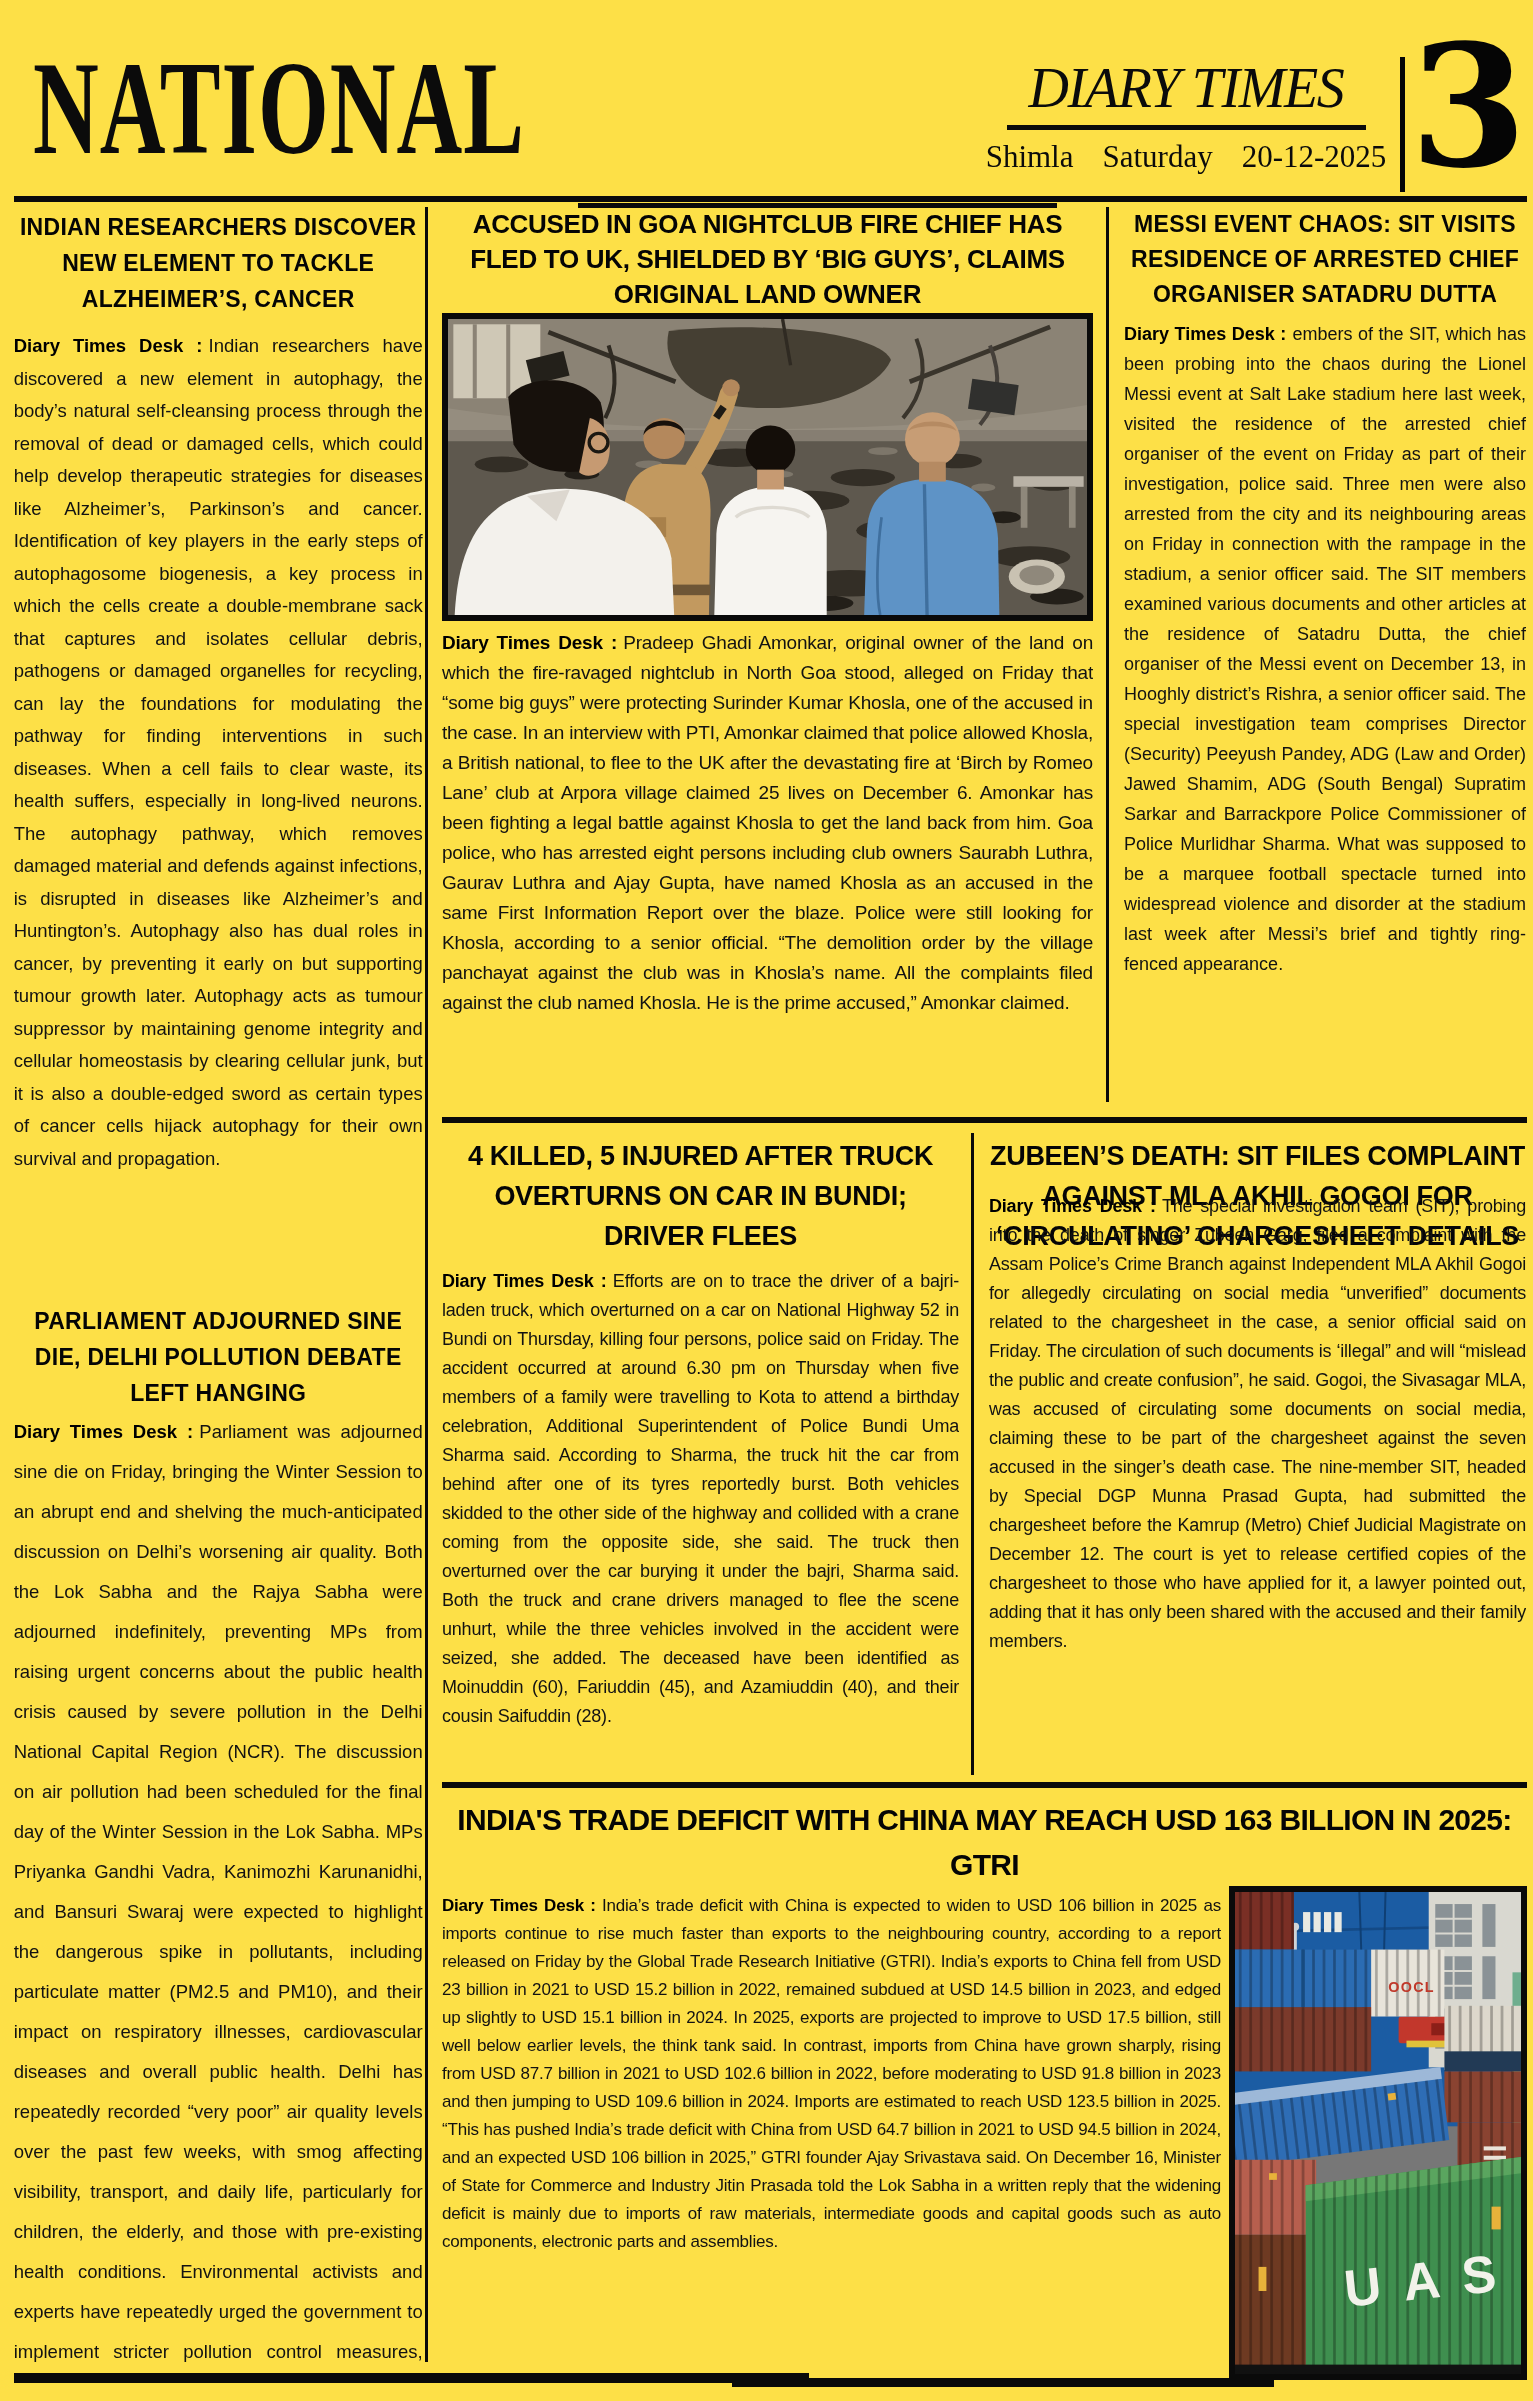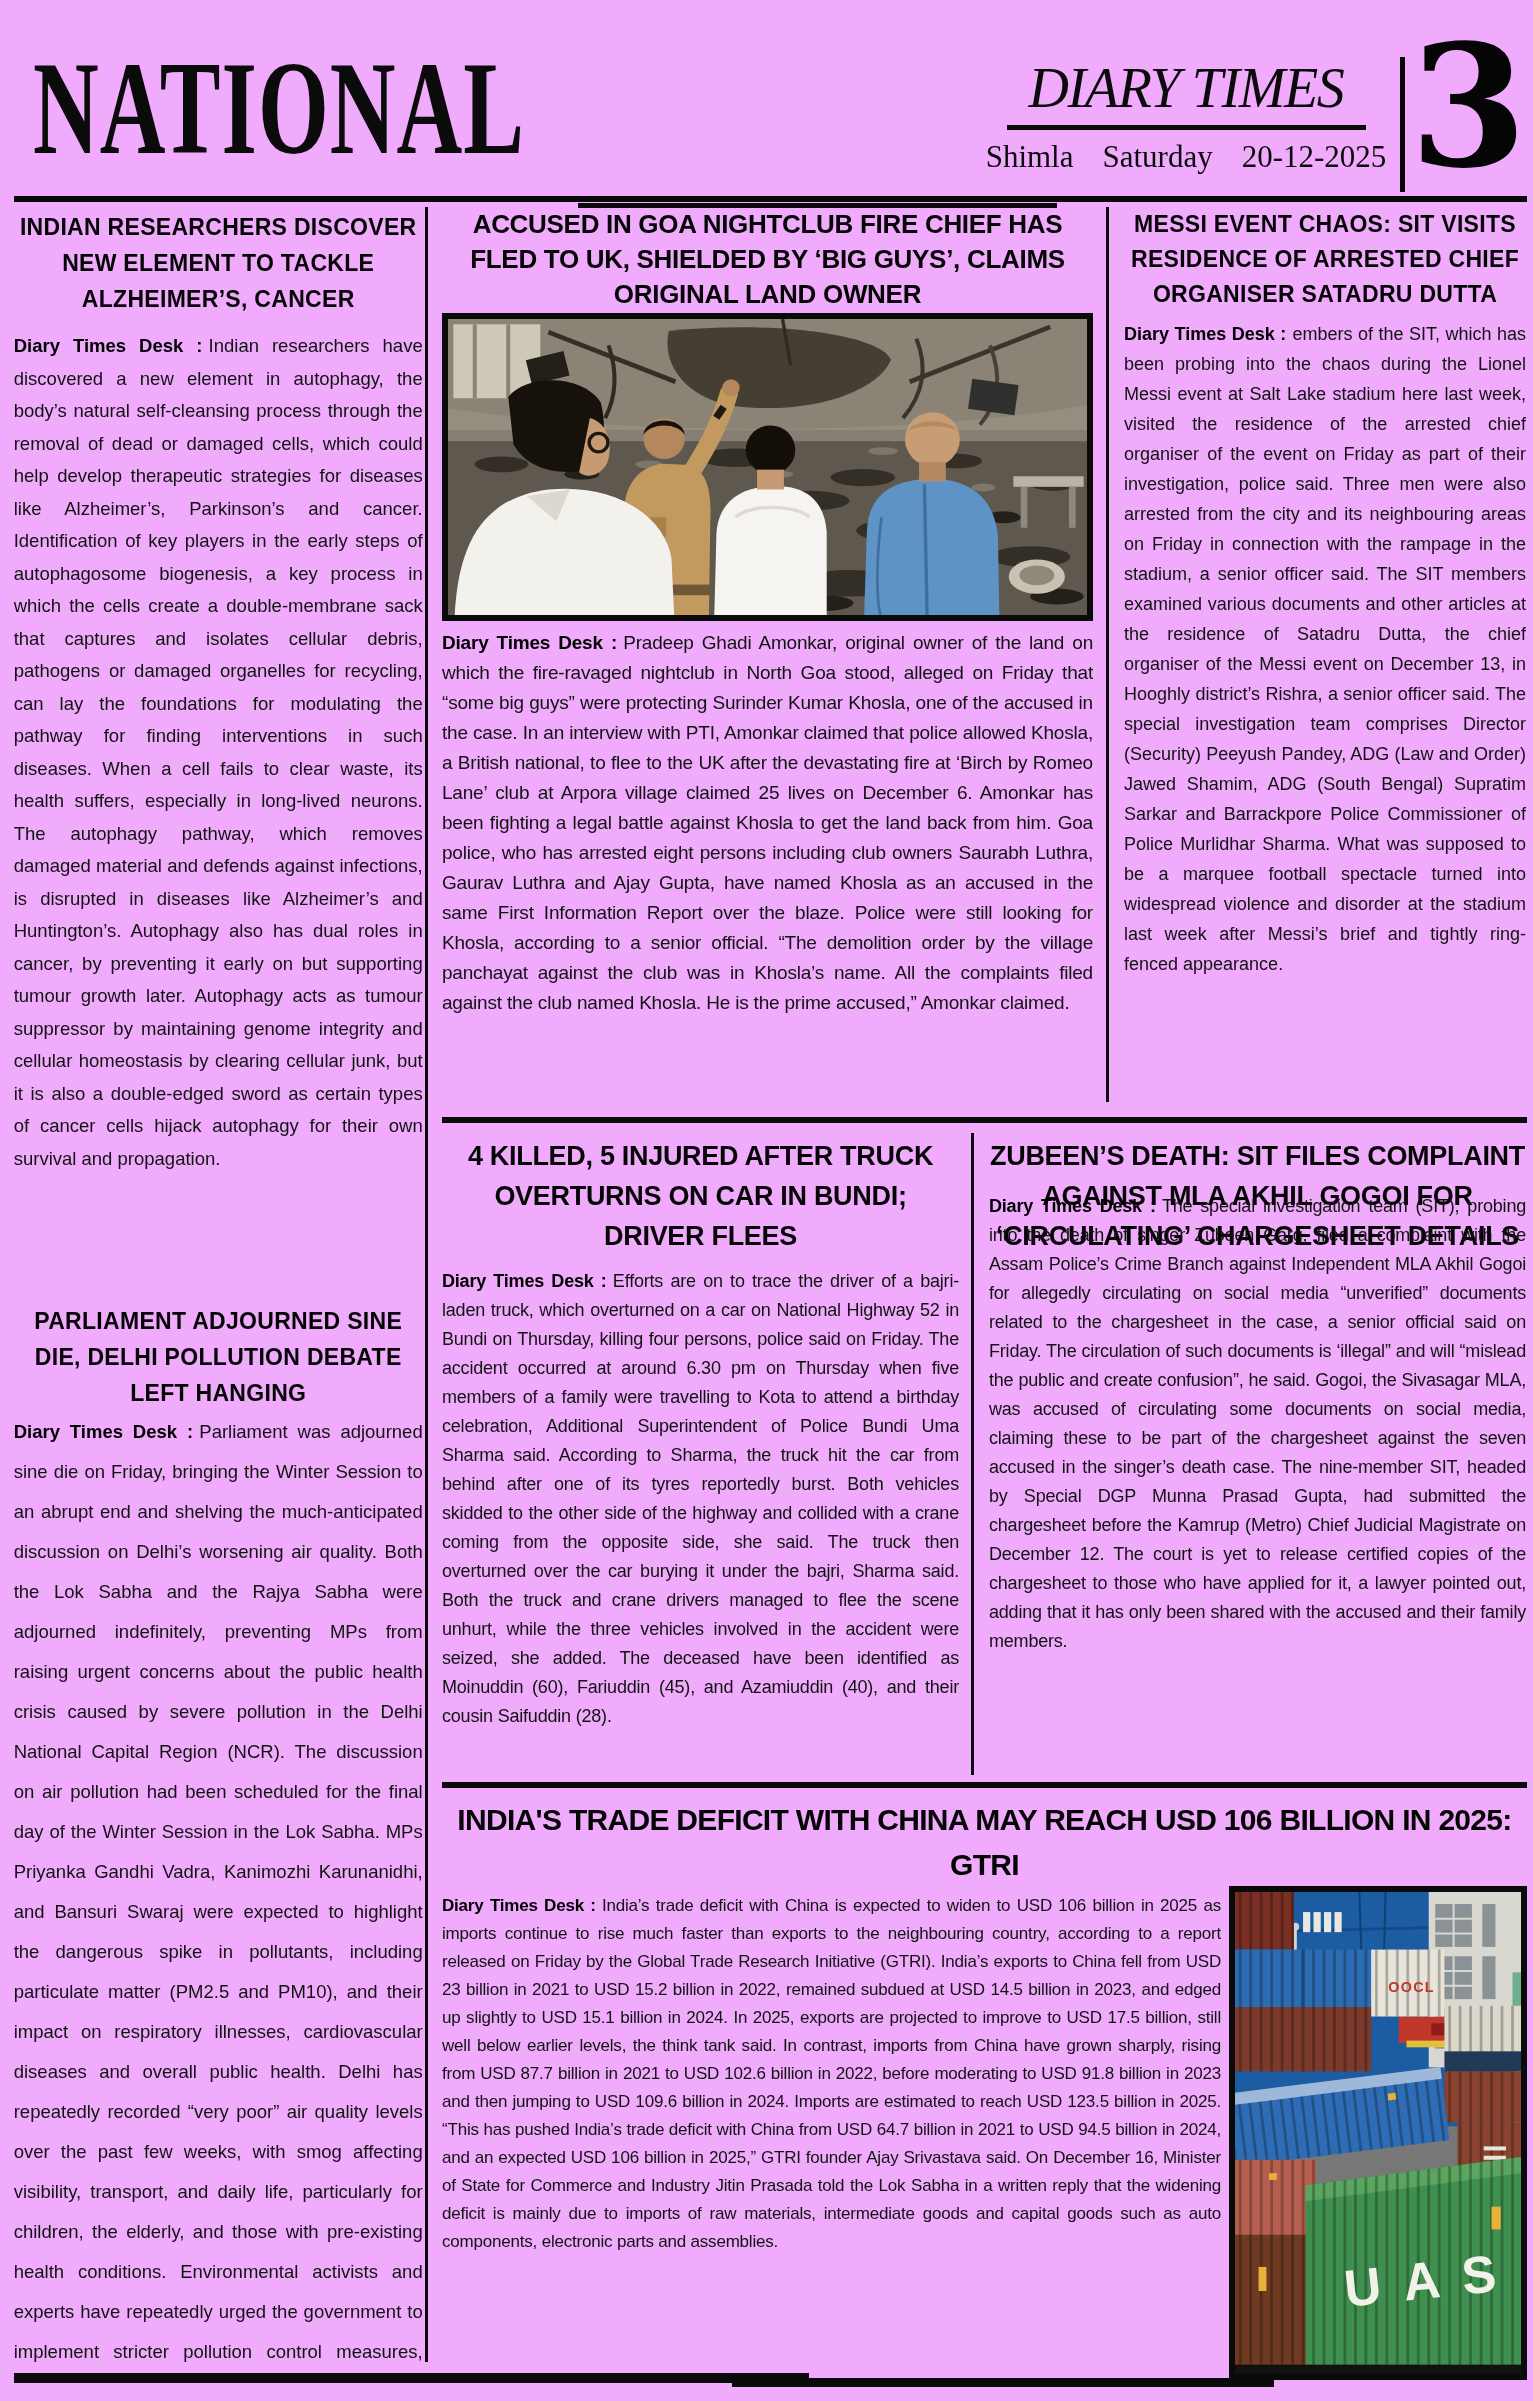--- a/index.html
+++ b/index.html
@@ -1,16 +1,16 @@
 <!DOCTYPE html>
 <html style="font-size:11px"><head>
 <meta charset="utf-8">
 <style>
   html,body{margin:0;padding:0;background:#ffffff;}
-  #page{position:relative;width:1533px;height:2401px;background:#f0abfc;color:#000;
+  #page{position:relative;width:1533px;height:2401px;background:#fde047;color:#000;
         font-family:"Liberation Sans",sans-serif;overflow:hidden;}
   .abs{position:absolute;}
   
   .section-title{font-family:"Liberation Serif",serif;font-weight:bold;font-size:123px;line-height:147px;
                  letter-spacing:1.4px;transform:scale(0.74,1.08);transform-origin:left top;white-space:nowrap;color:#0b0b0b;}
   .paper-name{font-family:"Liberation Serif",serif;font-size:56px;line-height:66px;letter-spacing:-1.4px;
               text-align:center;white-space:nowrap;color:#0b0b0b;font-style:italic;}
   .masthead-rule{height:4.8px;background:#0b0b0b;margin:4.1px auto 0;width:359px;}
   .edition-line{font-family:"Liberation Serif",serif;font-size:31px;margin-top:9.6px;
                 display:flex;justify-content:center;gap:29px;white-space:nowrap;color:#0b0b0b;}
@@ -173,21 +173,21 @@
   <div class="abs h-cond h-mid" style="left:442px;top:1136px;width:517px;">4 KILLED, 5 INJURED AFTER TRUCK OVERTURNS ON CAR IN BUNDI; DRIVER FLEES</div>
   <div class="abs body-copy b-bundi" style="left:442px;top:1267px;width:517px;height:478px;">
     <span class="byline">Diary Times Desk :</span><span>Efforts are on to trace the driver of a bajri-laden truck, which overturned on a car on National Highway 52 in Bundi on Thursday, killing four persons, police said on Friday. The accident occurred at around 6.30 pm on Thursday when five members of a family were travelling to Kota to attend a birthday celebration, Additional Superintendent of Police Bundi Uma Sharma said. According to Sharma, the truck hit the car from behind after one of its tyres reportedly burst. Both vehicles skidded to the other side of the highway and collided with a crane coming from the opposite side, she said. The truck then overturned over the car burying it under the bajri, Sharma said. Both the truck and crane drivers managed to flee the scene unhurt, while the three vehicles involved in the accident were seized, she added. The deceased have been identified as Moinuddin (60), Fariuddin (45), and Azamiuddin (40), and their cousin Saifuddin (28).</span>
   </div>
 
   <div class="abs h-cond h-mid" style="left:989px;top:1136px;width:537px;">ZUBEEN’S DEATH: SIT FILES COMPLAINT AGAINST MLA AKHIL GOGOI FOR ‘CIRCULATING’ CHARGESHEET DETAILS</div>
   <div class="abs body-copy b-zubeen" style="left:989px;top:1192px;width:537px;height:494px;">
     <span class="byline">Diary Times Desk :</span><span>The special investigation team (SIT), probing into the death of singer Zubeen Garg, filed a complaint with the Assam Police’s Crime Branch against Independent MLA Akhil Gogoi for allegedly circulating on social media “unverified” documents related to the chargesheet in the case, a senior official said on Friday. The circulation of such documents is ‘illegal” and will “mislead the public and create confusion”, he said. Gogoi, the Sivasagar MLA, was accused of circulating some documents on social media, claiming these to be part of the chargesheet against the seven accused in the singer’s death case. The nine-member SIT, headed by Special DGP Munna Prasad Gupta, had submitted the chargesheet before the Kamrup (Metro) Chief Judicial Magistrate on December 12. The court is yet to release certified copies of the chargesheet to those who have applied for it, a lawyer pointed out, adding that it has only been shared with the accused and their family members.</span>
   </div>
 
-  <div class="abs h-cond h-gtri" style="left:442px;top:1797px;width:1085px;">INDIA'S TRADE DEFICIT WITH CHINA MAY REACH USD 106 BILLION IN 2025: GTRI</div>
+  <div class="abs h-cond h-gtri" style="left:442px;top:1797px;width:1085px;">INDIA'S TRADE DEFICIT WITH CHINA MAY REACH USD 163 BILLION IN 2025: GTRI</div>
   <div class="abs body-copy b-gtri" style="left:442px;top:1892px;width:779px;height:469px;">
     <span class="byline">Diary Times Desk :</span><span>India’s trade deficit with China is expected to widen to USD 106 billion in 2025 as imports continue to rise much faster than exports to the neighbouring country, according to a report released on Friday by the Global Trade Research Initiative (GTRI). India’s exports to China fell from USD 23 billion in 2021 to USD 15.2 billion in 2022, remained subdued at USD 14.5 billion in 2023, and edged up slightly to USD 15.1 billion in 2024. In 2025, exports are projected to improve to USD 17.5 billion, still well below earlier levels, the think tank said. In contrast, imports from China have grown sharply, rising from USD 87.7 billion in 2021 to USD 102.6 billion in 2022, before moderating to USD 91.8 billion in 2023 and then jumping to USD 109.6 billion in 2024. Imports are estimated to reach USD 123.5 billion in 2025. “This has pushed India’s trade deficit with China from USD 64.7 billion in 2021 to USD 94.5 billion in 2024, and an expected USD 106 billion in 2025,” GTRI founder Ajay Srivastava said. On December 16, Minister of State for Commerce and Industry Jitin Prasada told the Lok Sabha in a written reply that the widening deficit is mainly due to imports of raw materials, intermediate goods and capital goods such as auto components, electronic parts and assemblies.</span>
   </div>
 
   <div class="abs photo-frame" style="left:1229px;top:1886px;width:298px;height:494px;">
     <svg viewBox="0 0 437 720" preserveAspectRatio="none">
       <defs>
         <pattern id="rib" width="16" height="22" patternUnits="userSpaceOnUse">
           <line x1="8" y1="0" x2="8" y2="22" stroke="rgba(0,0,0,0.28)" stroke-width="4"></line>
         </pattern>

